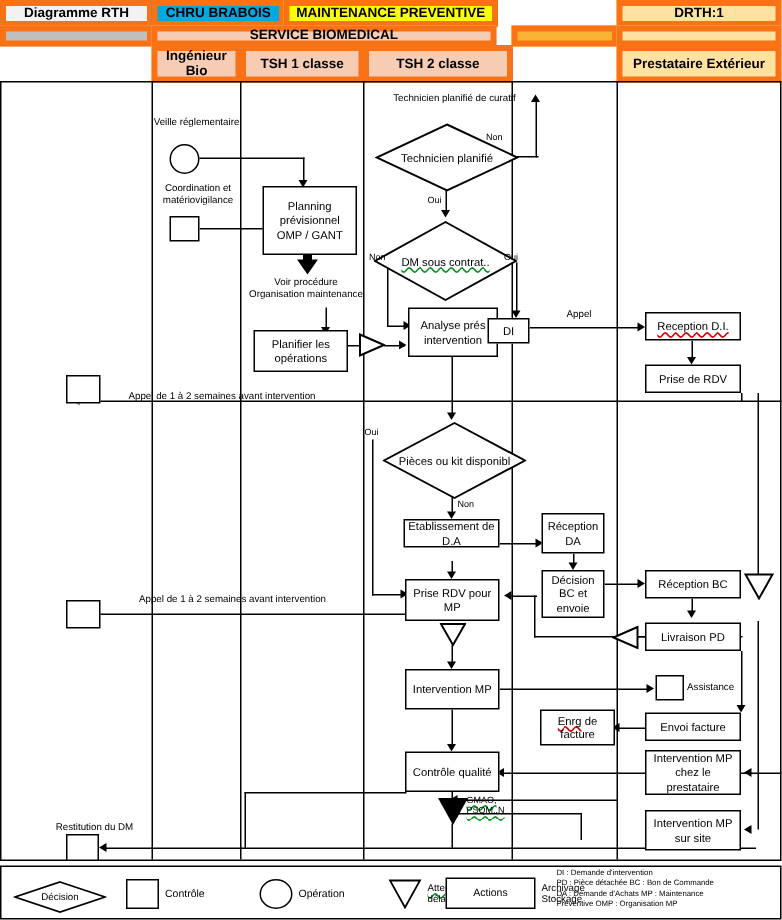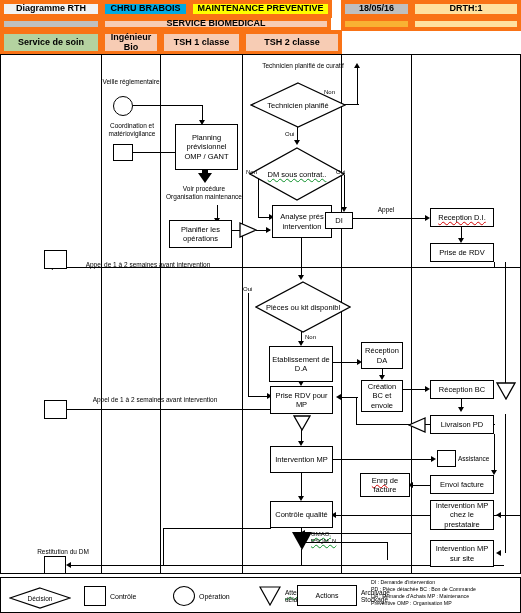--- a/index.html
+++ b/index.html
@@ -68,32 +68,31 @@
              line-height:1.35; }
 </style>
 </head>
 <body>
 
 <div id="root">
 
   <div class="hdr h-r1" style="left:0;width:102px;background:#f2f2f2;">Diagramme RTH</div>
   <div class="hdr h-r1" style="left:101px;width:89px;background:#00a9e0;">CHRU BRABOIS</div>
   <div class="hdr h-r1" style="left:189px;width:143px;background:#ffff00;">MAINTENANCE PREVENTIVE</div>
-  <div class="hdr h-r1" style="left:341px;width:71px;background:#bfbfbf;">18/05/16</div>
   <div class="hdr h-r1" style="left:411px;width:110px;background:#ffe1a0;">DRTH:1</div>
 
   <div class="hdr h-r2" style="left:0;width:102px;background:#bfbfbf;"></div>
   <div class="hdr h-r2" style="left:101px;width:230px;background:#f7ccb4;">SERVICE BIOMEDICAL</div>
   <div class="hdr h-r2" style="left:341px;width:71px;background:#f9b233;"></div>
   <div class="hdr h-r2" style="left:411px;width:110px;background:#ffe1a0;"></div>
 
-  <div class="hdr h-r3" style="left:0;width:102px;background:#b4d2a0;">Service de soin</div>
   <div class="hdr h-r3" style="left:101px;width:60px;background:#f7ccb4;">Ingénieur Bio</div>
   <div class="hdr h-r3" style="left:160px;width:83px;background:#f7ccb4;">TSH 1 classe</div>
   <div class="hdr h-r3" style="left:242px;width:100px;background:#f7ccb4;">TSH 2 classe</div>
+  <div class="hdr h-r3" style="left:411px;width:110px;background:#ffe1a0;">Prestataire Extérieur</div>
 
   <div class="grid-box" style="left:0;top:54px;width:521px;height:520px;"></div>
 
   <div class="lane-v" style="left:101px;"></div>
   <div class="lane-v" style="left:160px;"></div>
   <div class="lane-v" style="left:242px;"></div>
   <div class="lane-v" style="left:341px;"></div>
   <div class="lane-v" style="left:411px;"></div>
 
   <div class="lbl" style="left:100px;top:78px;width:62px;">Veille réglementaire</div>
@@ -205,31 +204,31 @@
   <div class="yn" style="left:243px;top:286px;">Oui</div>
   <div class="yn" style="left:305px;top:334px;">Non</div>
 
   <div class="line v" style="left:248px;top:293px;height:104px;"></div>
   <div class="line h" style="left:248px;top:396px;width:22px;"></div>
   <div class="arrow right" style="left:267px;top:393px;"></div>
 
   <div class="line v" style="left:301px;top:330px;height:14px;"></div>
   <div class="arrow down" style="left:298px;top:341px;"></div>
 
-  <div class="node" style="left:269px;top:346px;width:64px;height:36px;">Etablissement de D.A</div>
+  <div class="node" style="left:269px;top:346px;width:64px;height:19px;">Etablissement de D.A</div>
 
   <div class="line h" style="left:333px;top:362px;width:27px;"></div>
   <div class="arrow right" style="left:357px;top:359px;"></div>
 
   <div class="node" style="left:361px;top:342px;width:42px;height:27px;">Réception DA</div>
 
   <div class="line v" style="left:382px;top:369px;height:8px;"></div>
   <div class="arrow down" style="left:379px;top:375px;"></div>
 
-  <div class="node" style="left:361px;top:380px;width:42px;height:32px;">Création BC et envoie</div>
+  <div class="node" style="left:361px;top:380px;width:42px;height:32px;">Décision BC et envoie</div>
 
   <div class="line h" style="left:403px;top:389px;width:25px;"></div>
   <div class="arrow right" style="left:425px;top:386px;"></div>
 
   <div class="node" style="left:430px;top:380px;width:64px;height:19px;">Réception BC</div>
 
   <div class="node" style="left:270px;top:386px;width:63px;height:28px;">Prise RDV pour MP</div>
 
   <div class="line v" style="left:301px;top:374px;height:10px;"></div>
   <div class="arrow down" style="left:298px;top:381px;"></div>

